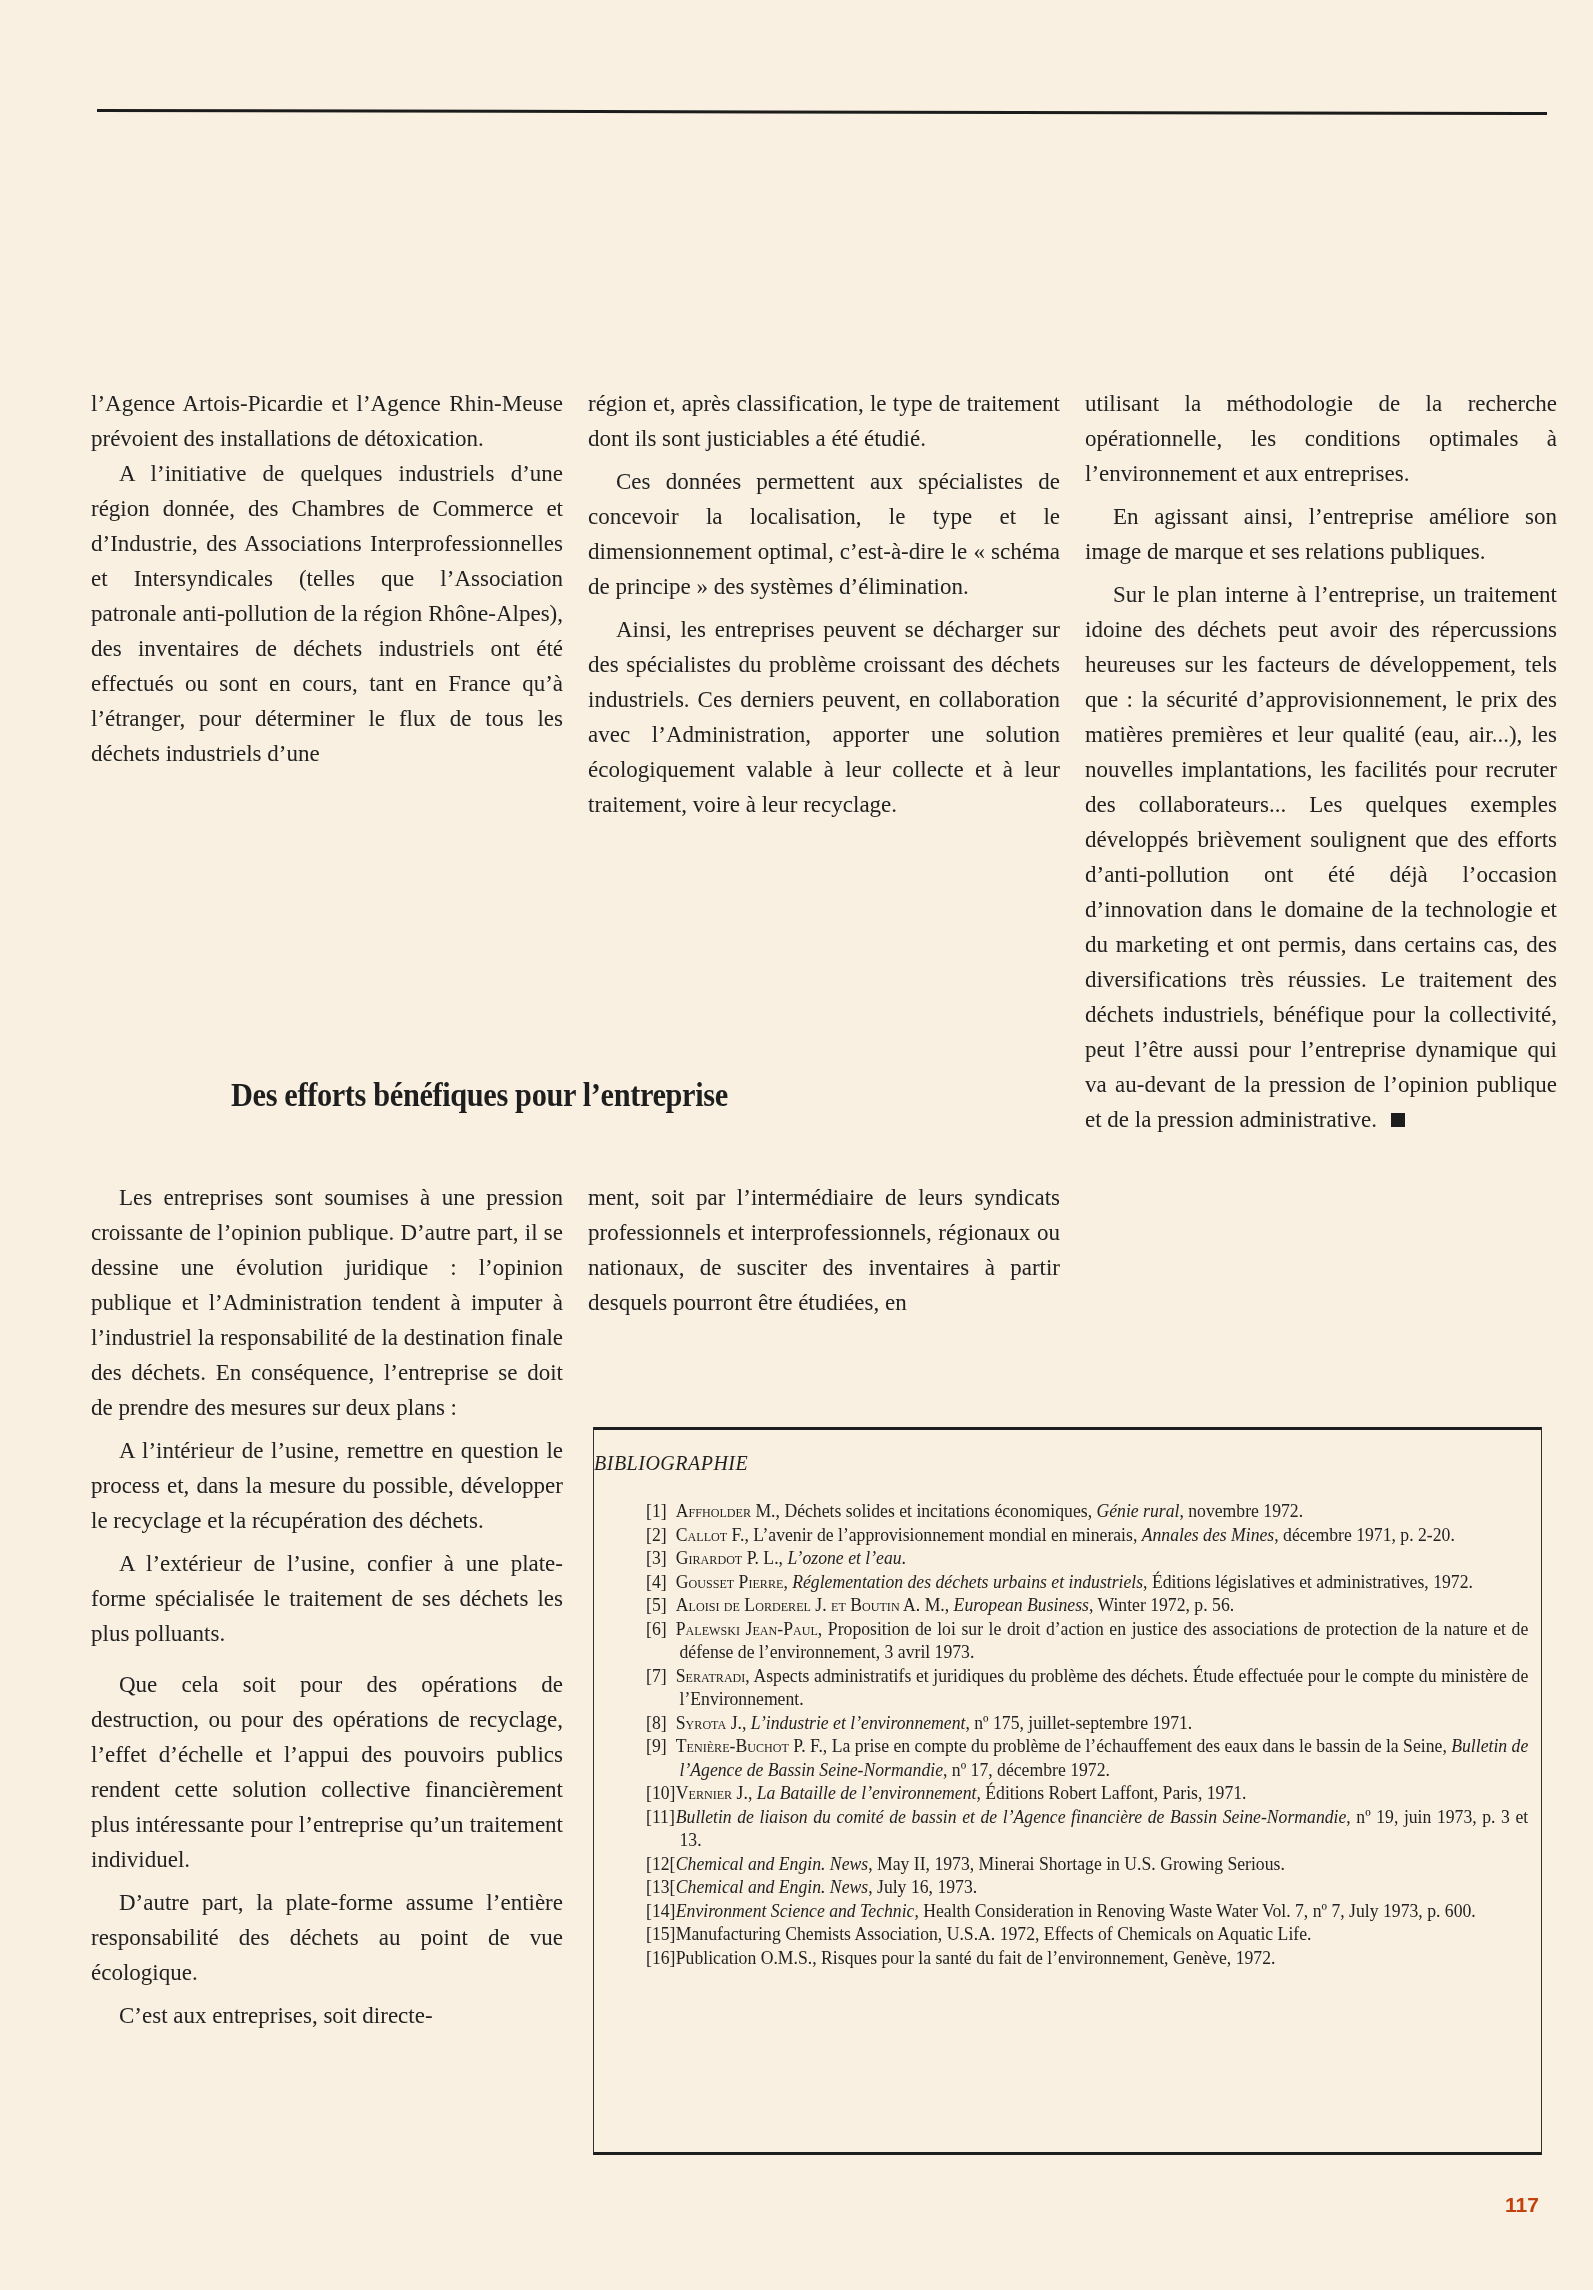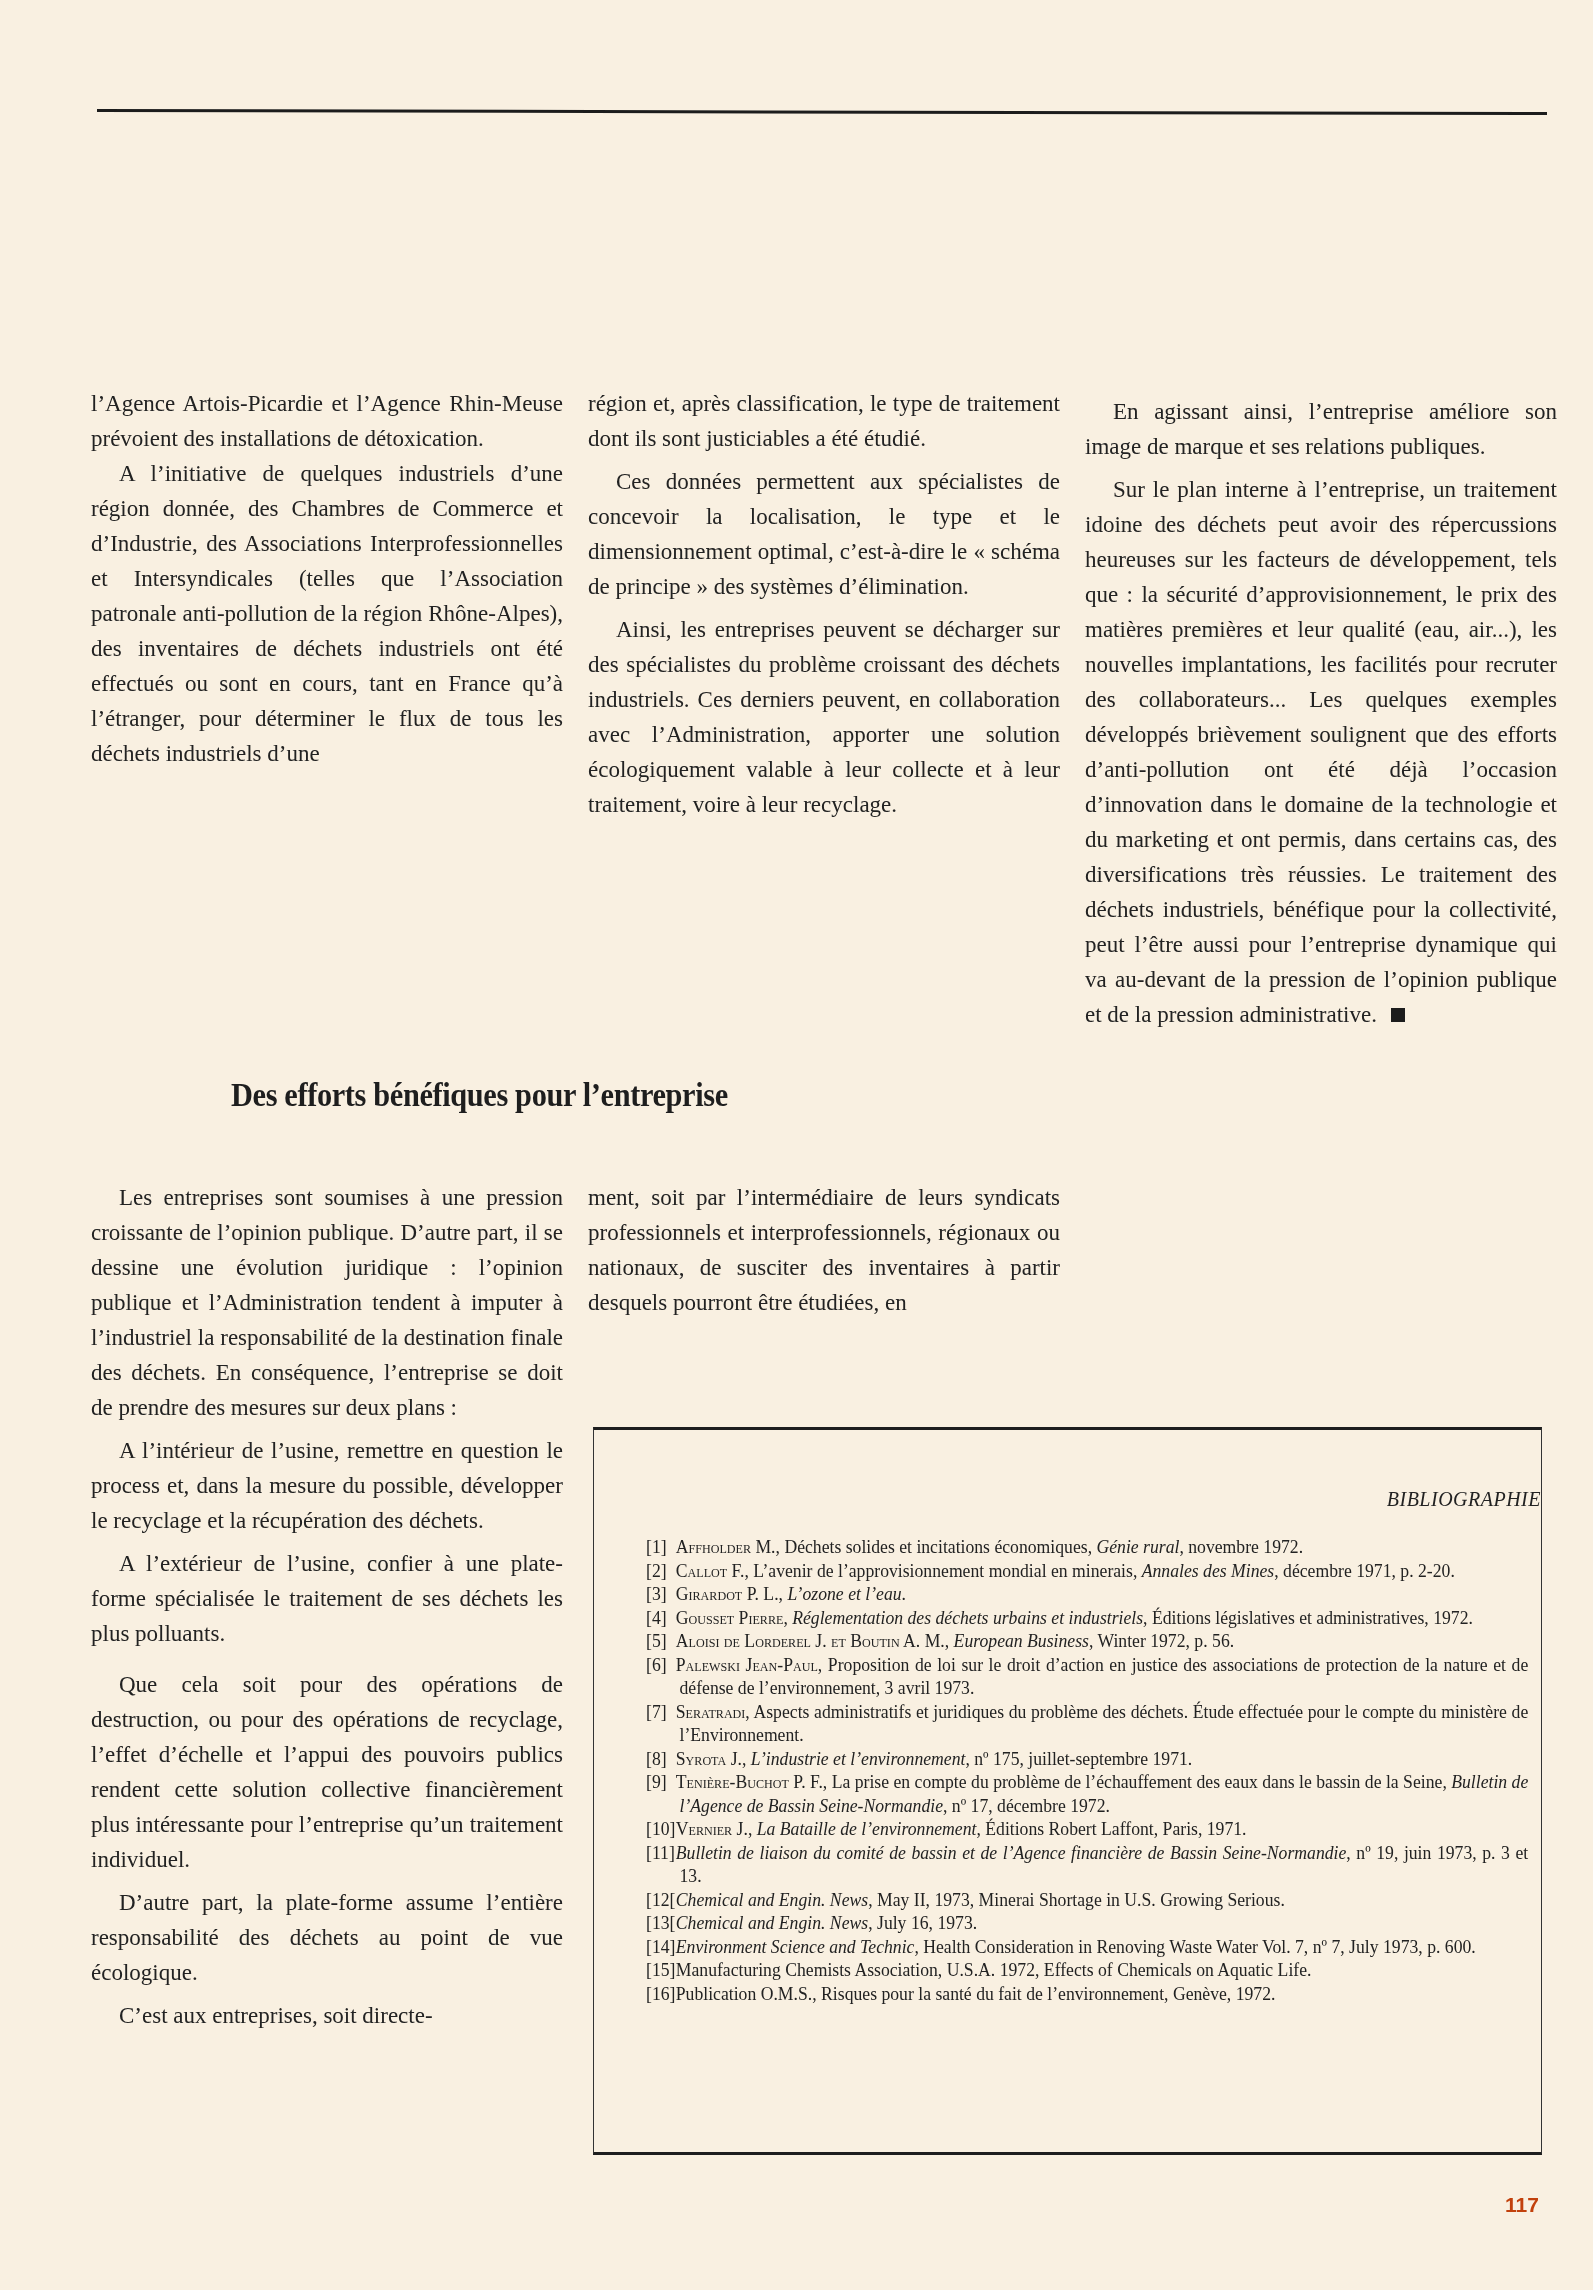--- a/index.html
+++ b/index.html
@@ -44,22 +44,22 @@
     display: inline-block; width: 14px; height: 14px; background: #1c1c1c;
     margin-left: 14px; vertical-align: 0px;
   }
   .biblio {
     position: absolute; left: 593px; top: 1427px; width: 949px; height: 728px;
     border-top: 3px solid #1e1e1e; border-bottom: 3px solid #1e1e1e;
     border-left: 1.5px solid #333; border-right: 1.5px solid #333;
     box-sizing: border-box;
   }
   .biblio-title {
-    text-align: right; font-style: italic; font-size: 20px;
-    margin-top: 58px; margin-bottom: 24px; letter-spacing: 0.5px;
+    text-align: left; font-style: italic; font-size: 20px;
+    margin-top: 22px; margin-bottom: 24px; letter-spacing: 0.5px;
   }
   .biblio ol { list-style: none; margin: 16px; padding: 0 26px 0 36px; }
   .biblio li {
     font-size: 19px; line-height: 23.5px;
     padding-left: 36px; text-indent: -36px;
     text-align: justify; transform: scaleX(0.93); transform-origin: left;
     width: 107%;
   }
   .biblio .num { display: inline-block; width: 32px; text-indent: 0; }
   .sc { font-variant: small-caps; }
@@ -80,20 +80,21 @@
   <p class="ind">A l’initiative de quelques industriels d’une région donnée, des Chambres de Commerce et d’Industrie, des Associa­tions Interprofessionnelles et Inter­syndicales (telles que l’Association patronale anti-pollution de la région Rhône-Alpes), des inventaires de déchets industriels ont été effectués ou sont en cours, tant en France qu’à l’étranger, pour déterminer le flux de tous les déchets industriels d’une</p>
 </div>
 
 <div class="col" id="col2">
   <p class="last">région et, après classification, le type de traitement dont ils sont justiciables a été étudié.</p>
   <p class="ind gap last">Ces données permettent aux spécia­listes de concevoir la localisation, le type et le dimensionnement optimal, c’est-à-dire le « schéma de principe » des systèmes d’élimination.</p>
   <p class="ind gap last">Ainsi, les entreprises peuvent se décharger sur des spécialistes du pro­blème croissant des déchets industriels. Ces derniers peuvent, en collaboration avec l’Administration, apporter une solution écologiquement valable à leur collecte et à leur traitement, voire à leur recyclage.</p>
 </div>
 
 <div class="col" id="col3">
+  <p class="last">utilisant la méthodologie de la recherche opérationnelle, les conditions optimales à l’environnement et aux entreprises.</p>
   <p class="ind gap last">En agissant ainsi, l’entreprise amé­liore son image de marque et ses rela­tions publiques.</p>
   <p class="ind gap last"><span>Sur le plan interne à l’entreprise, un traitement idoine des déchets peut avoir des répercussions heureuses sur les facteurs de développement, tels que : la sécurité d’approvisionnement, le prix des matières premières et leur qualité (eau, air...), les nouvelles implantations, les facilités pour recruter des collaborateurs... Les quelques exemples développés brièvement sou­lignent que des efforts d’anti-pollution ont été déjà l’occasion d’innovation dans le domaine de la technologie et du marketing et ont permis, dans certains cas, des diversifications très réussies. Le traitement des déchets industriels, bénéfique pour la collec­tivité, peut l’être aussi pour l’entreprise dynamique qui va au-devant de la pression de l’opinion publique et de la pression administrative.</span><span class="end-mark"></span></p>
 </div>
 
 <div class="section-title">Des efforts bénéfiques pour l’entreprise</div>
 
 <div class="col" id="col4">
   <p class="ind last">Les entreprises sont soumises à une pression croissante de l’opinion publique. D’autre part, il se dessine une évolution juridique : l’opinion publique et l’Administration tendent à imputer à l’industriel la responsabilité de la destination finale des déchets. En conséquence, l’entreprise se doit de prendre des mesures sur deux plans :</p>
   <p class="ind gap last">A l’intérieur de l’usine, remettre en question le process et, dans la mesure du possible, développer le recyclage et la récupération des déchets.</p>
   <p class="ind gap last">A l’extérieur de l’usine, confier à une plate-forme spécialisée le traitement de ses déchets les plus polluants.</p>

